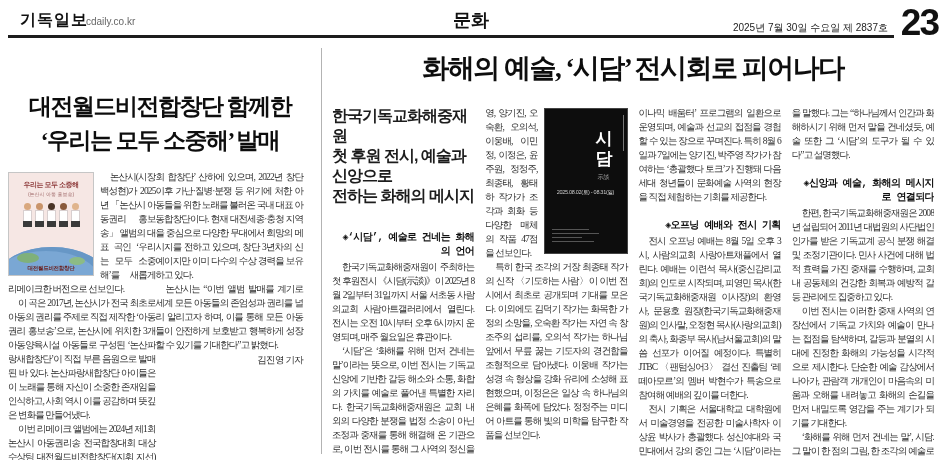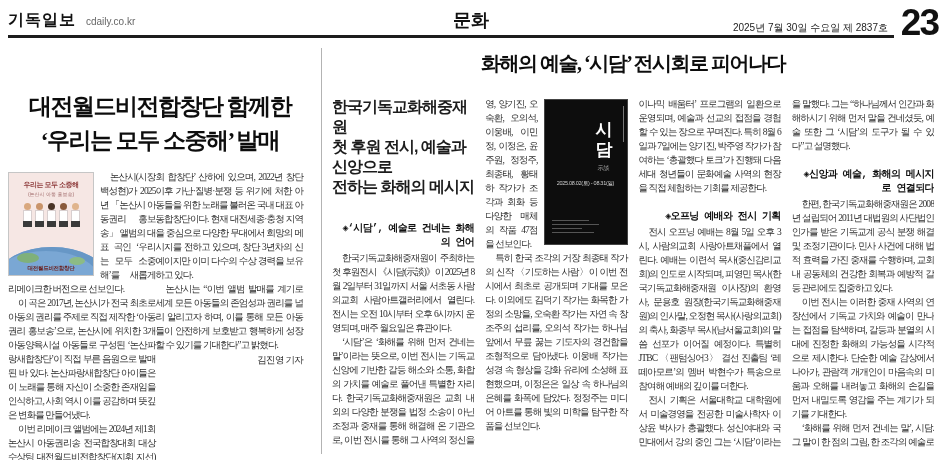--- a/index.html
+++ b/index.html
@@ -3,21 +3,21 @@
 <meta charset="utf-8">
 <style>
   * { margin:0; padding:0; box-sizing:border-box; }
   html,body { background:#e9e9e9; }
   .page {
     position:relative; width:942px; height:460px; margin:0 auto;
     background:#ffffff; color:#222;
     font-family:"Liberation Serif", serif; overflow:hidden;
   }
   
-  .mh-paper { position:absolute; left:8px; top:10px; font-family:"Liberation Sans",sans-serif;
+  .mh-paper { position:absolute; left:20px; top:10px; font-family:"Liberation Sans",sans-serif;
     font-weight:bold; font-size:16px; letter-spacing:1px; color:#111; }
   .mh-url { position:absolute; left:86px; top:16px; font-family:"Liberation Sans",sans-serif;
     font-size:10px; color:#666; }
   .mh-section { position:absolute; left:0; right:0; top:8px; text-align:center;
     font-family:"Liberation Sans",sans-serif; font-size:18px; font-weight:600; color:#111; }
   .mh-date { position:absolute; right:54px; top:21px; font-family:"Liberation Sans",sans-serif;
     font-size:10px; color:#222; }
   .mh-page { position:absolute; right:4px; top:2px; font-family:"Liberation Sans",sans-serif;
     font-size:37px; font-weight:bold; letter-spacing:-2px; color:#111; }
   .mh-rule { position:absolute; left:8px; top:35px; width:886px; height:3px; background:#1c1c1c; }
@@ -50,21 +50,21 @@
   .album-globe { position:absolute; bottom:-30px; left:-10px; width:106px; height:58px;
     border-radius:50%; background:#7aa7d4; box-shadow:inset -6px 4px 0 #6797c6; z-index:1; }
   .album-globe::before { content:""; position:absolute; left:18px; top:6px; width:22px; height:10px;
     border-radius:50%; background:#7fb07a; }
   .album-globe::after { content:""; position:absolute; right:20px; top:10px; width:16px; height:8px;
     border-radius:50%; background:#8cbb85; }
   .album-credit { position:absolute; bottom:3px; width:100%; text-align:center; font-size:5.5px;
     color:#6b2222; font-weight:bold; z-index:2; letter-spacing:-0.3px; }
   
   .right-article { position:absolute; left:332px; top:50px; width:602px; }
-  .hl-right { text-align:center; font-weight:bold; font-size:20px; letter-spacing:-1.5px; color:#0d0d0d; }
+  .hl-right { text-align:center; font-weight:bold; font-size:27px; letter-spacing:-1.5px; color:#0d0d0d; }
   .right-cols { margin-top:20px; display:flex; gap:11px; height:352px; overflow:hidden; }
   .rcol { flex:1; min-width:0; }
   .subhead { font-family:"Liberation Sans",sans-serif; font-weight:bold; font-size:16px;
     line-height:20px; letter-spacing:-1px; color:#1c1c1c; margin-bottom:24px; }
   .sec-h { font-family:Liberation Mono, monospace; font-weight:bold; font-size:10px;
     letter-spacing:-0.6px; color:#111; margin:14px 0 2px; text-indent:6px;text-align:right; }
   
   .poster { float:right; width:84px; height:146px; margin:2px 0 4px 6px; background:#0d0d0d;
     position:relative; overflow:hidden; font-family:"Liberation Sans",sans-serif; border:1px solid #444; }
   .poster-title { position:absolute; top:8px; right:11px; writing-mode:vertical-rl;

